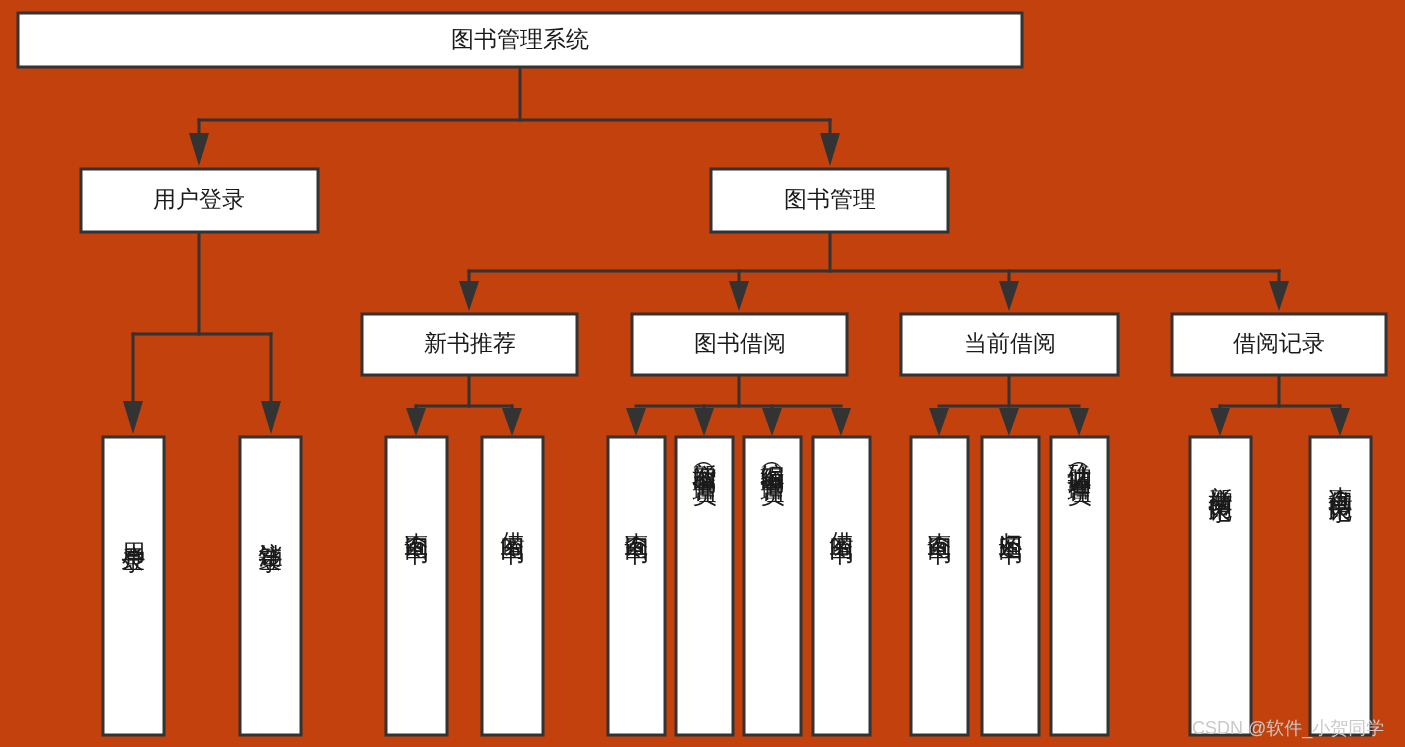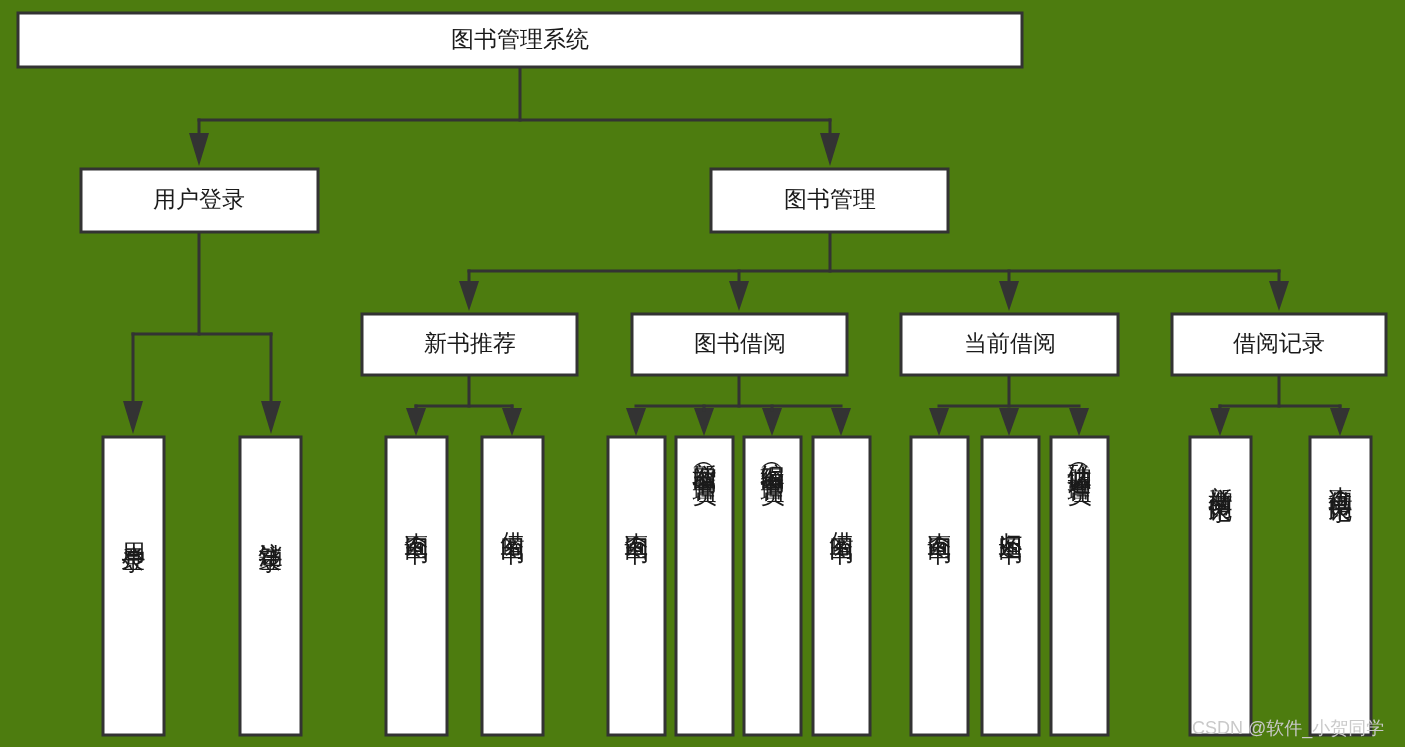--- a/index.html
+++ b/index.html
@@ -10,21 +10,21 @@
   body {
     width: 1405px;
     height: 747px;
     font-family: "Liberation Sans", "DejaVu Sans", sans-serif;
     overflow: hidden;
   }
   #diagram-root {
     position: relative;
     width: 1405px;
     height: 747px;
-    background: #4d7c0f;
+    background: #c2410c;
   }
   svg.diagram-svg {
     position: absolute;
     left: 0;
     top: 0;
     width: 1405px;
     height: 747px;
   }
   .node-box {
     fill: #ffffff;

